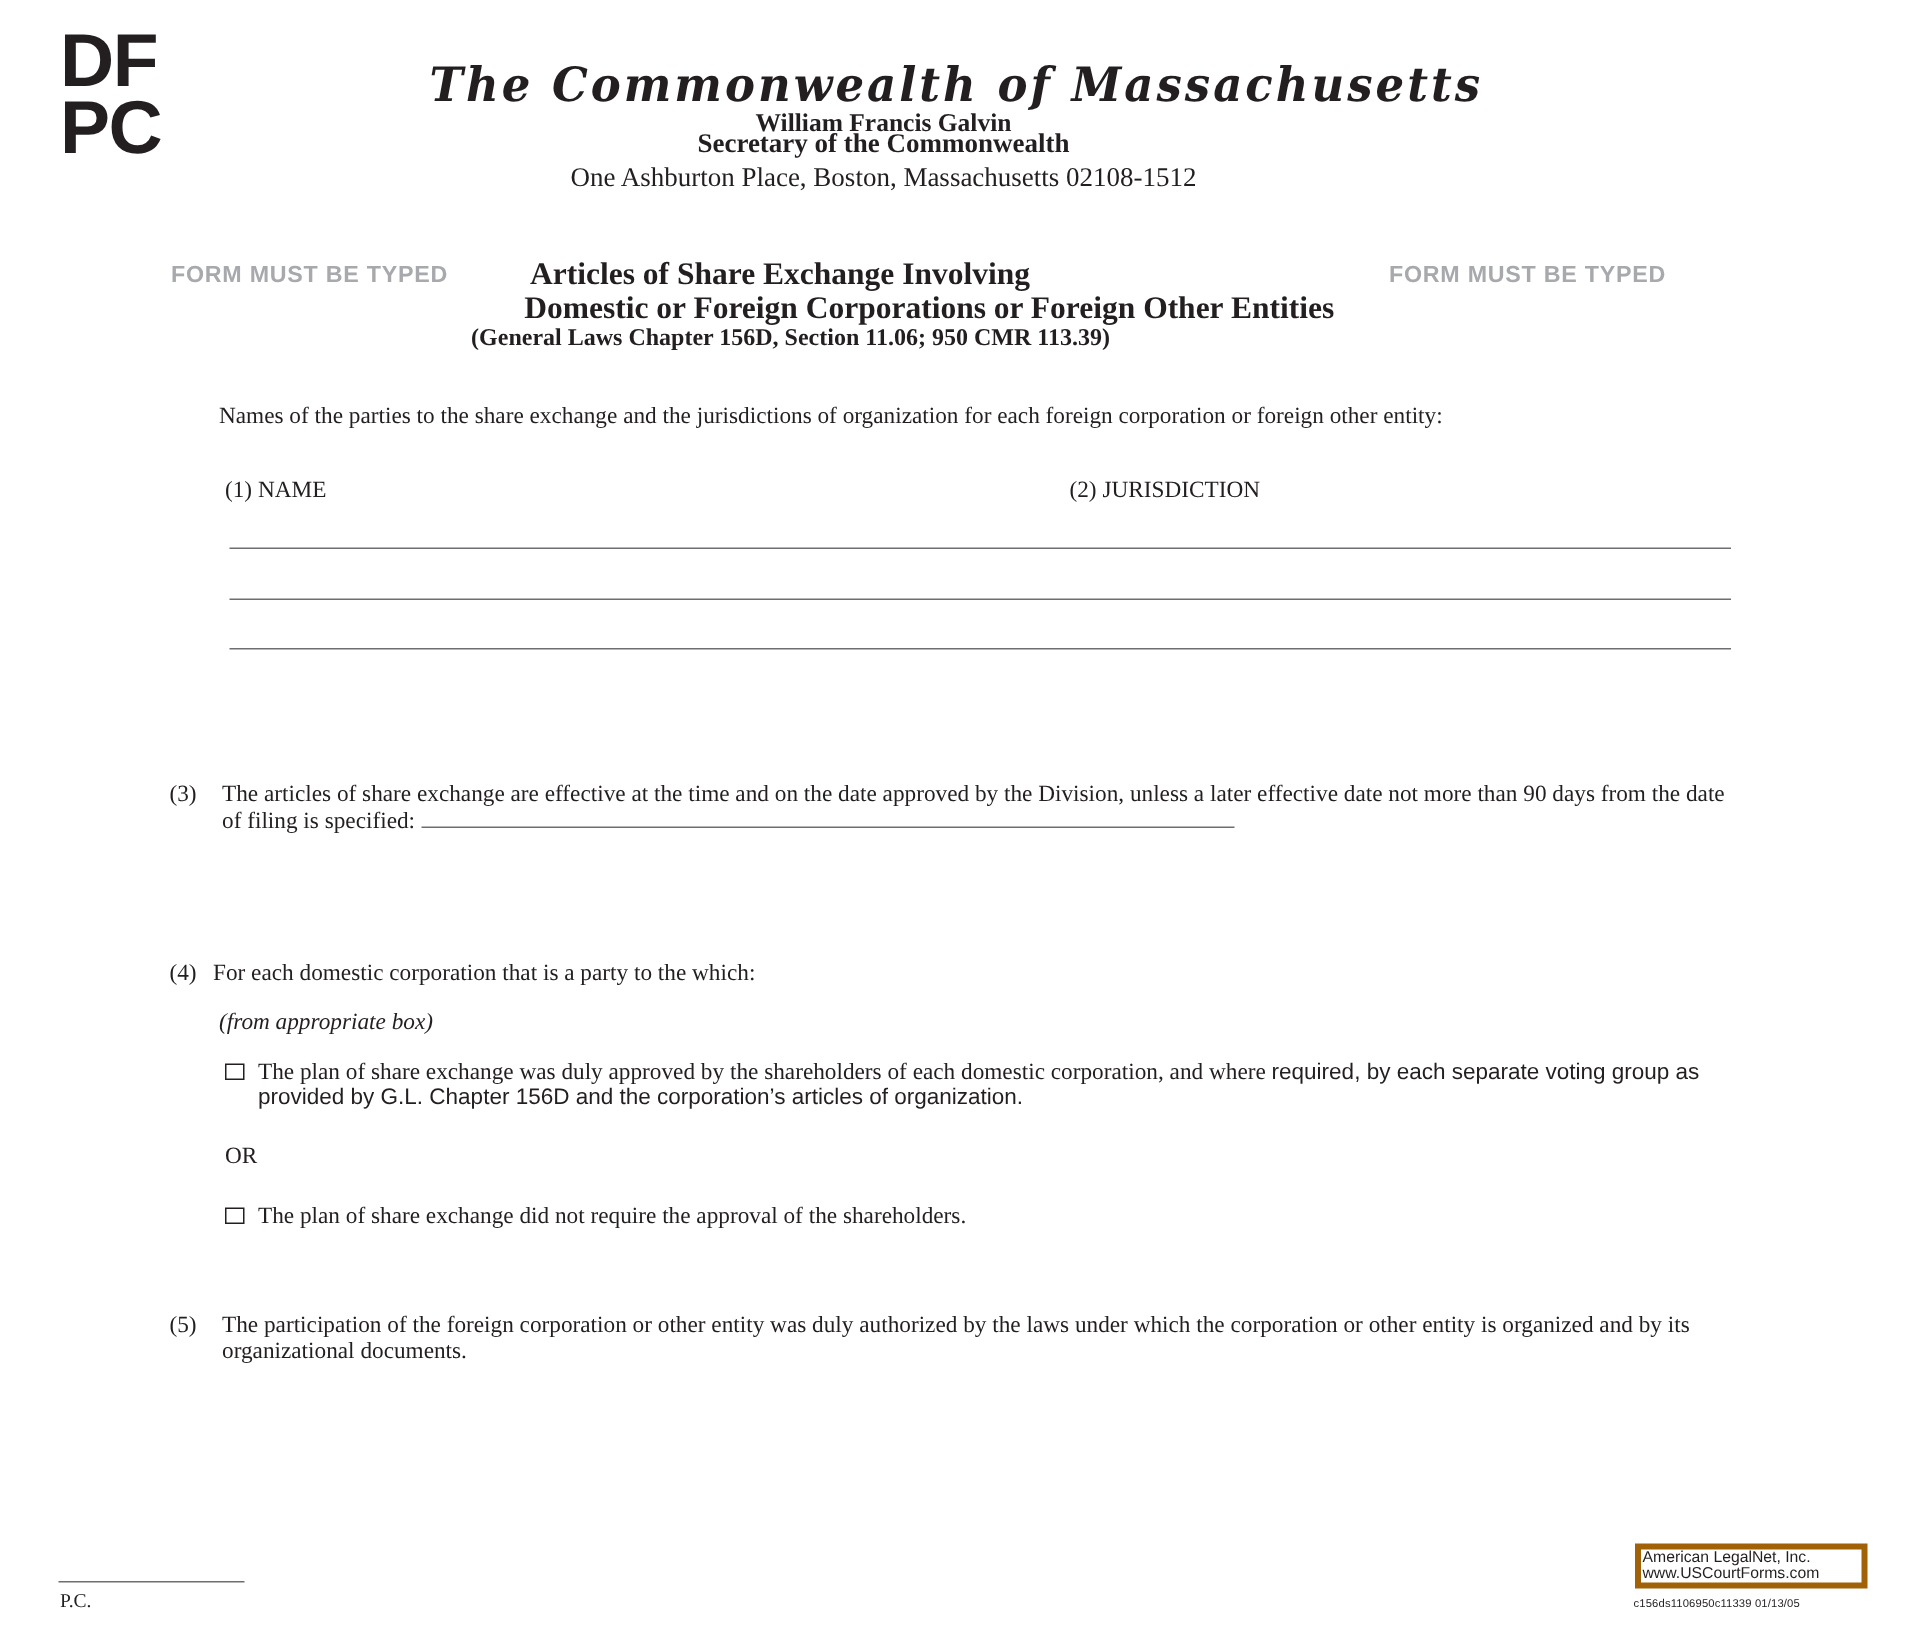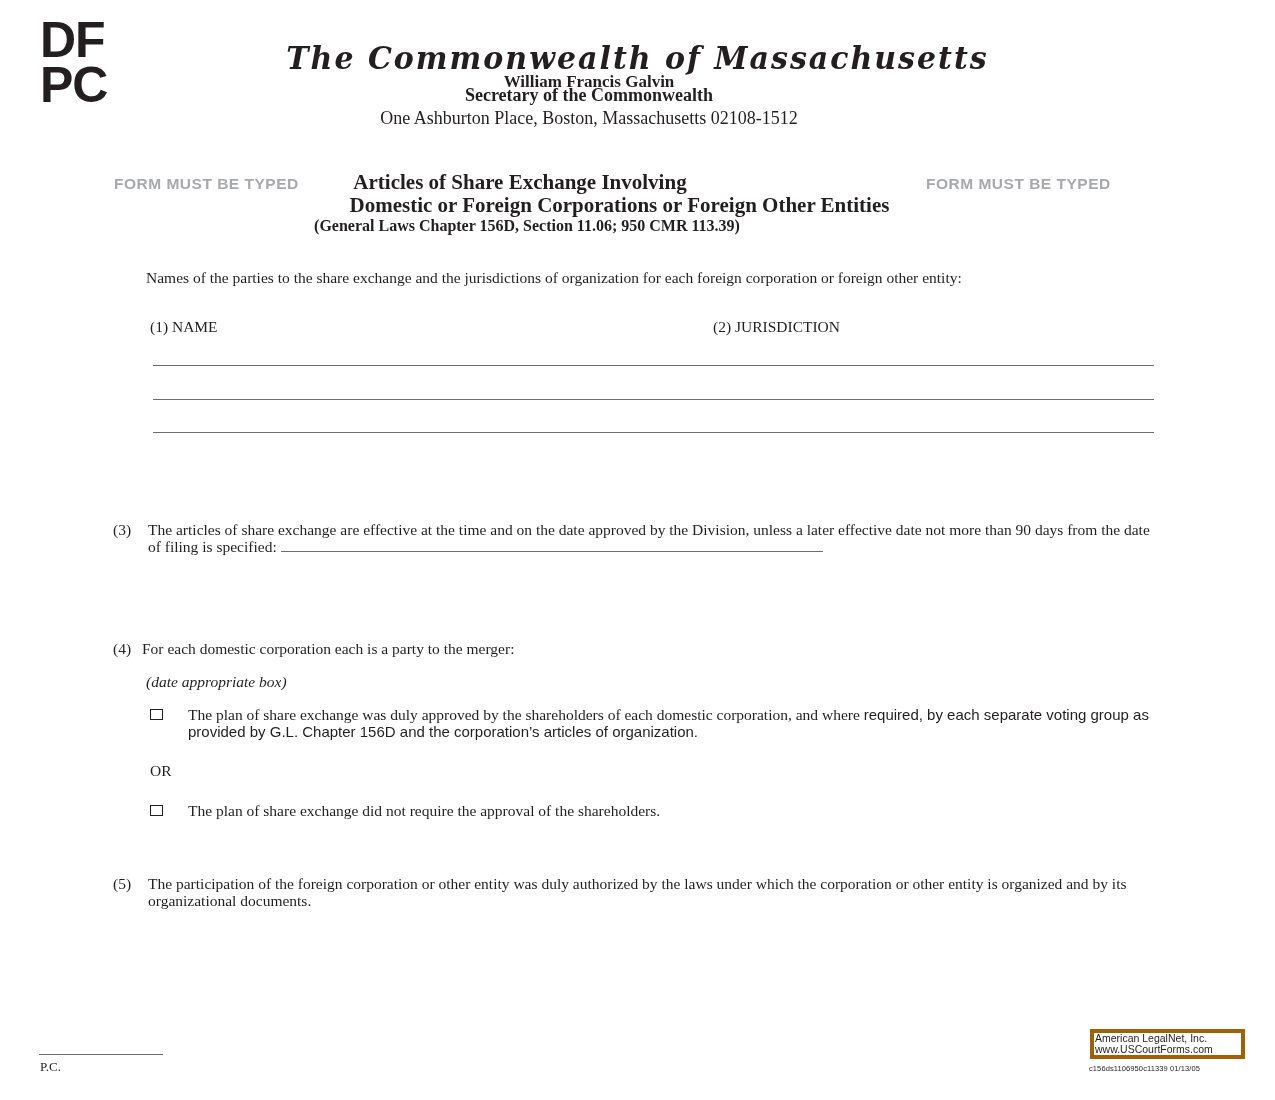--- a/index.html
+++ b/index.html
@@ -29,21 +29,21 @@
   .col-juris { left: 713px; }
   .blank-line { left: 153px; width: 1001px; height: 0; border-top: 1.5px solid #6d6e71; }
   .para { left: 113px; width: 1045px; font-size: 15.5px; line-height: 17px; }
   .para .num { position: absolute; left: 0; top: 0; }
   .para .txt { margin-left: 35px; }
   .p4 .txt { margin-left: 29px; }
   .fill-line { display: inline-block; width: 542px; border-bottom: 1px solid #6d6e71; height: 13px; vertical-align: baseline; }
   .check-hint { left: 146px; top: 673px; font-style: italic; font-size: 15.5px; }
   .option { left: 150px; width: 1010px; font-size: 15.5px; line-height: 17px; }
   .checkbox { position: absolute; left: 0; top: 3px; width: 11px; height: 9px; border: 1.5px solid #231f20; background: #fff; cursor: pointer; }
-  .option .txt { margin-left: 38px; }
+  .option .txt { margin-left: 22px; }
   .sans-mix { font-family: "Liberation Sans", "DejaVu Sans", sans-serif; font-size: 15px; }
   .or { left: 150px; top: 762px; font-size: 15.5px; }
   .sig-line { left: 39px; top: 1054px; width: 124px; border-top: 1px solid #6d6e71; }
   .pc { left: 40px; top: 1059px; font-size: 13px; }
   .legalnet { left: 1090px; top: 1029px; width: 145px; border: 4px solid #a16207; padding: 0 1px;
               font-family: "Liberation Sans", "DejaVu Sans", sans-serif; font-size: 10.5px; line-height: 11px; }
   .formcode { left: 1089px; top: 1064px; font-family: "Liberation Sans", "DejaVu Sans", sans-serif; font-size: 7.5px; letter-spacing: 0.1px; }
 </style>
 </head>
 <body>
@@ -76,23 +76,23 @@
 <div class="abs para" style="top:521px;">
   <span class="num">(3)</span>
   <div class="txt">
     <span>The articles of share exchange are effective at the time and on the date approved by the Division, unless a later effective date not more than 90 days from the date of filing is specified:</span>
     <span class="fill-line"></span>
   </div>
 </div>
 
 <div class="abs para p4" style="top:640px;">
   <span class="num">(4)</span>
-  <div class="txt">For each domestic corporation each is a party to the merger:</div>
+  <div class="txt">For each domestic corporation that is a party to the which:</div>
 </div>
-<div class="abs check-hint">(date appropriate box)</div>
+<div class="abs check-hint">(from appropriate box)</div>
 
 <div class="abs option" style="top:706px;">
   <span class="checkbox"></span>
   <div class="txt">
     <span>The plan of share exchange was duly approved by the shareholders of each domestic corporation, and where </span><span class="sans-mix">required, by each separate voting group as provided by G.L. Chapter 156D and the corporation’s articles of organization.</span>
   </div>
 </div>
 
 <div class="abs or">OR</div>
 

